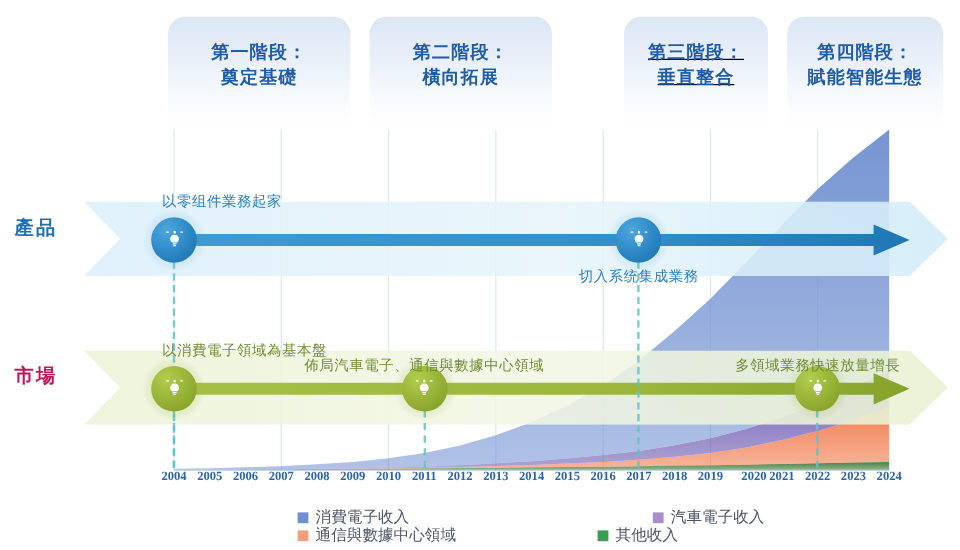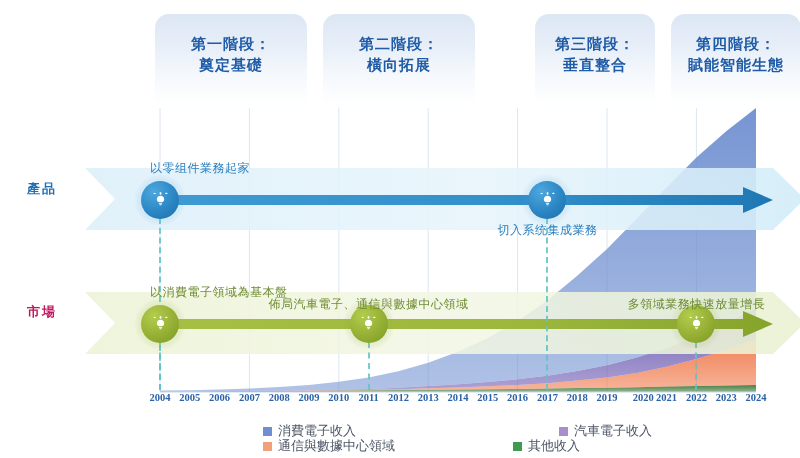--- a/index.html
+++ b/index.html
@@ -3,21 +3,21 @@
 <meta charset="utf-8">
 <style>
   html,body{margin:0;padding:0;}
   body{
     width:800px;height:458px;
     background:#ffffff;
     font-family:"Liberation Serif","DejaVu Serif",serif;
     overflow:hidden;
     position:relative;
   }
-  #stage{position:absolute;left:15px;top:0;width:784px;height:458px;}
+  #stage{position:absolute;left:0;top:0;width:784px;height:458px;}
 
   
   .stage-card{
     position:absolute;top:14px;height:92px;
     border-top-left-radius:14px;border-top-right-radius:14px;
     background:linear-gradient(180deg,#dce7f4 0%, #e7eef8 34%, #f4f8fc 64%, #ffffff 100%);
     text-align:center;
   }
   .stage-card .title{
     display:block;
@@ -26,21 +26,21 @@
     font-weight:bold;
     letter-spacing:1px;
     line-height:21px;
     padding-top:20px;
     white-space:pre-line;
   }
 
   
   .row-label{
     position:absolute;
-    font-size:13px;font-weight:bold;letter-spacing:2px;
+    font-size:16px;font-weight:bold;letter-spacing:2px;
   }
   .row-label.product{left:12px;top:180px;color:#1f6fb5;}
   .row-label.market{left:12px;top:303px;color:#be185d;}
 
   
   .band{position:absolute;height:62px;}
   .band svg{display:block;}
 
   
   .arrow{position:absolute;}
@@ -103,21 +103,21 @@
 
   <div id="stage-cards">
       <div class="stage-card" style="left: 140px; width: 152px;">
         <span class="title">第一階段：
 奠定基礎</span>
       </div>
       <div class="stage-card" style="left: 308px; width: 152px;">
         <span class="title">第二階段：
 橫向拓展</span>
       </div>
-      <div class="stage-card" style="left: 520px; width: 120px;">
+      <div class="stage-card" style="left: 520px; width: 120px; text-decoration: underline;">
         <span class="title">第三階段：
 垂直整合</span>
       </div>
       <div class="stage-card" style="left: 656px; width: 130px;">
         <span class="title">第四階段：
 賦能智能生態</span>
       </div>
     </div>
 
   <div id="chart">

